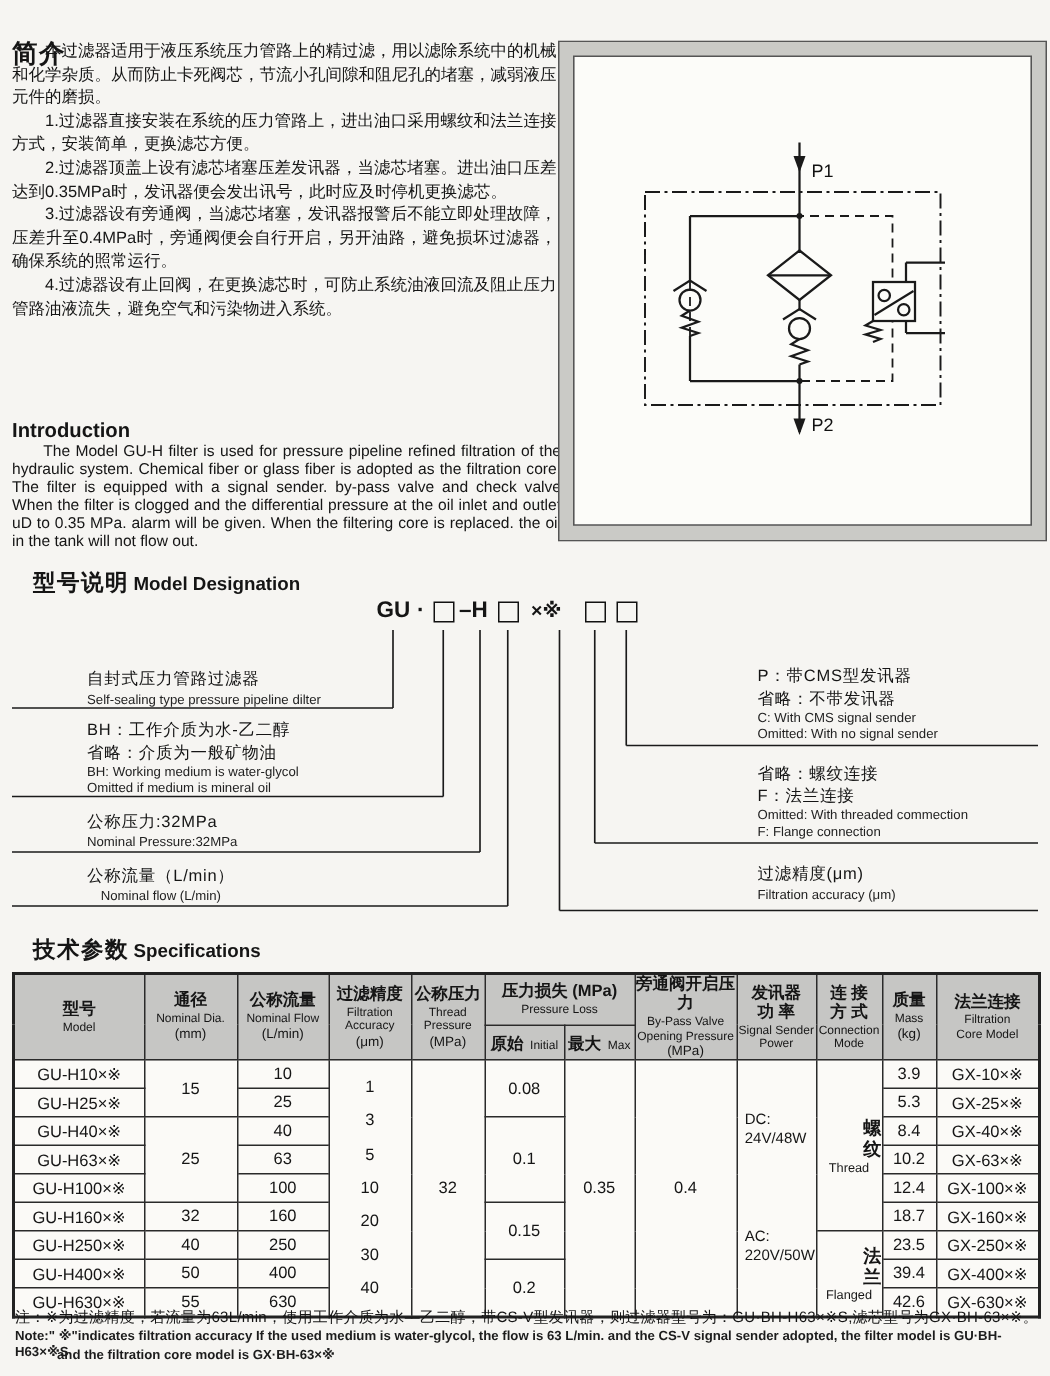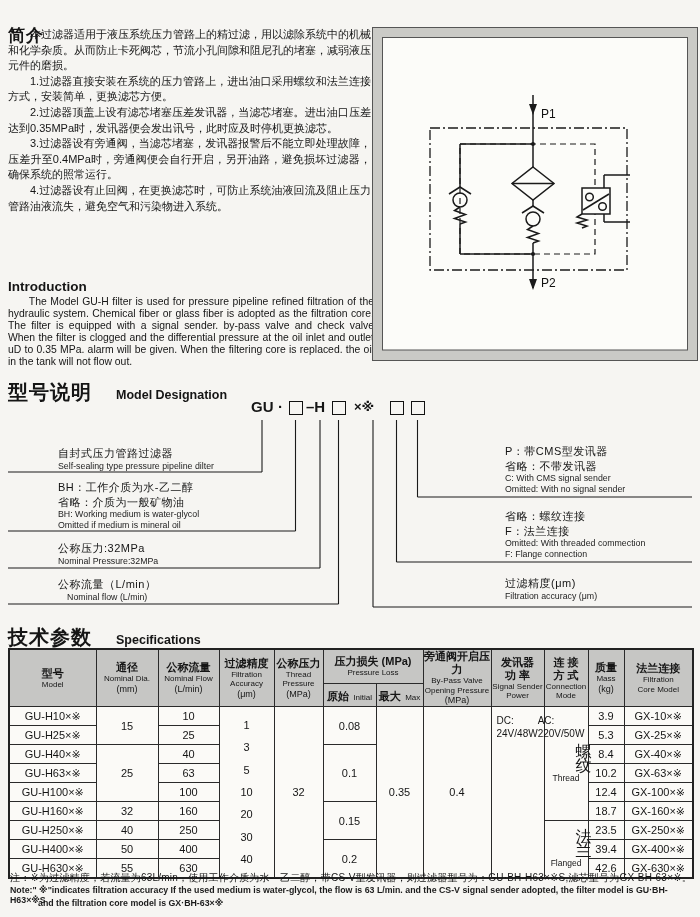--- a/index.html
+++ b/index.html
@@ -10,45 +10,45 @@
     -webkit-font-smoothing:antialiased;
   }
   .abs{position:absolute;}
   
   .h-main{font-size:17px;font-weight:bold;letter-spacing:1px;margin-top:20px;}
   .intro-text{width:363px;font-size:11px;line-height:15.6px;text-align:justify;}
   .intro-text p{margin:0;text-indent:2em;}
   .h-en{font-size:13.5px;font-weight:600;}
   .intro-en{width:366px;font-size:10.4px;line-height:12.1px;text-align:justify;}
   
-  .sec-head .cn{font-size:20px;font-weight:bold;letter-spacing:1px;}
-  .sec-head .en{font-size:12.5px;font-weight:600;margin-left:24px;text-align:center;}
+  .sec-head .cn{font-size:15px;font-weight:bold;letter-spacing:1px;margin-left:14px;}
+  .sec-head .en{font-size:12.5px;font-weight:600;margin-left:3px;text-align:center;}
   
   .codepart{position:absolute;top:399px;font-size:15px;font-weight:bold;line-height:15px;}
   .codebox{position:absolute;top:401px;width:12px;height:12px;border:1.6px solid #111;background:transparent;}
   
   .lbl{position:absolute;}
   .lbl .cn{display:block;font-size:11px;line-height:14.5px;letter-spacing:.5px;}
   .lbl .en{display:block;font-size:8.8px;line-height:11px;color:#222;}
   
   table.specs{position:absolute;left:8px;top:648px;width:684px;border-collapse:collapse;table-layout:fixed;
     border:2px solid #222;}
   table.specs th,table.specs td{border:1px solid #2a2a2a;padding:0;text-align:center;vertical-align:middle;}
   table.specs thead th{background:#c6c6c4;}
   .hcn{display:block;font-size:11px;font-weight:bold;line-height:13px;}
   .hen{display:block;font-size:8px;font-weight:normal;line-height:9.5px;}
   .hu{display:block;font-size:9px;font-weight:normal;line-height:11px;}
   .hcn-i{font-size:11px;font-weight:bold;}
   .hen-i{font-size:8px;font-weight:normal;}
   table.specs tbody td{font-size:11px;height:18px;background:#fbfaf7;}
   td.model,td.core{text-align:left;padding-left:6px;font-size:10.5px;}
   .stack{height:156px;display:flex;flex-direction:column;justify-content:space-around;align-items:center;font-size:11px;}
-  .powerwrap{height:156px;display:flex;flex-direction:row;justify-content:space-around;align-items:flex-start;padding-left:5px;font-size:10px;text-align:left;}
+  .powerwrap{height:156px;display:flex;flex-direction:column;justify-content:space-around;align-items:flex-start;padding-left:5px;font-size:10px;text-align:left;}
   .powerwrap span{display:block;line-height:13px;}
-  .connwrap .cn{display:block;font-size:16px;font-weight:normal;line-height:14px;padding-left:31px;}
+  .connwrap .cn{display:block;font-size:12px;font-weight:bold;line-height:14px;padding-left:31px;}
   .connwrap .en{display:block;font-size:8.5px;line-height:10px;}
   
   .note1{font-size:10px;letter-spacing:.2px;}
   .note2,.note3{font-size:8.8px;font-weight:600;color:#1c1c1c;}
   svg text{font-family:"Liberation Sans","DejaVu Sans",sans-serif;}
 </style>
 </head>
 <body>
 
 <div class="abs h-main" style="left:8px;top:4px;">简介</div>

